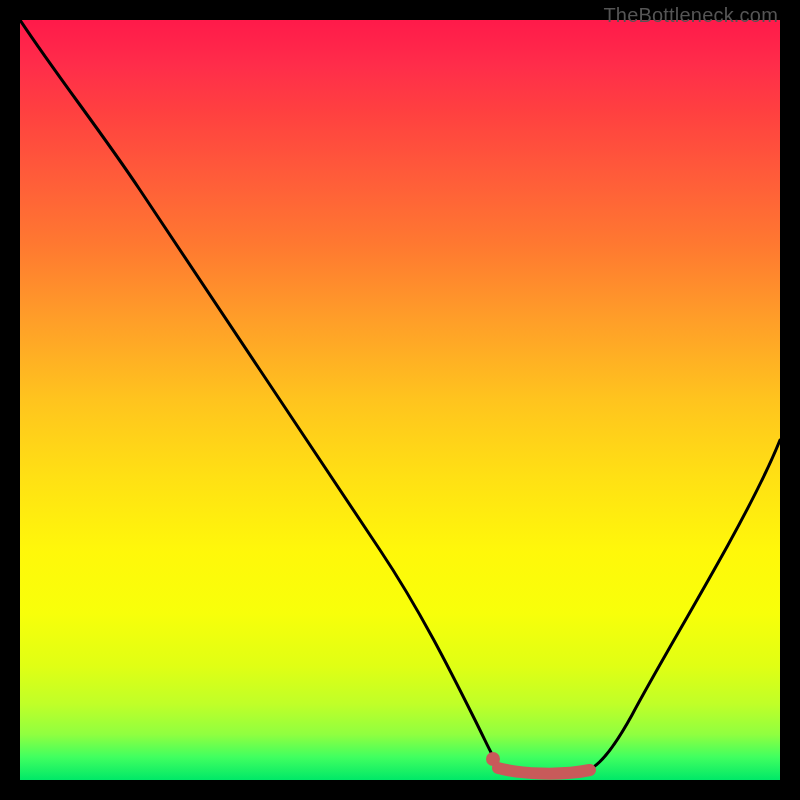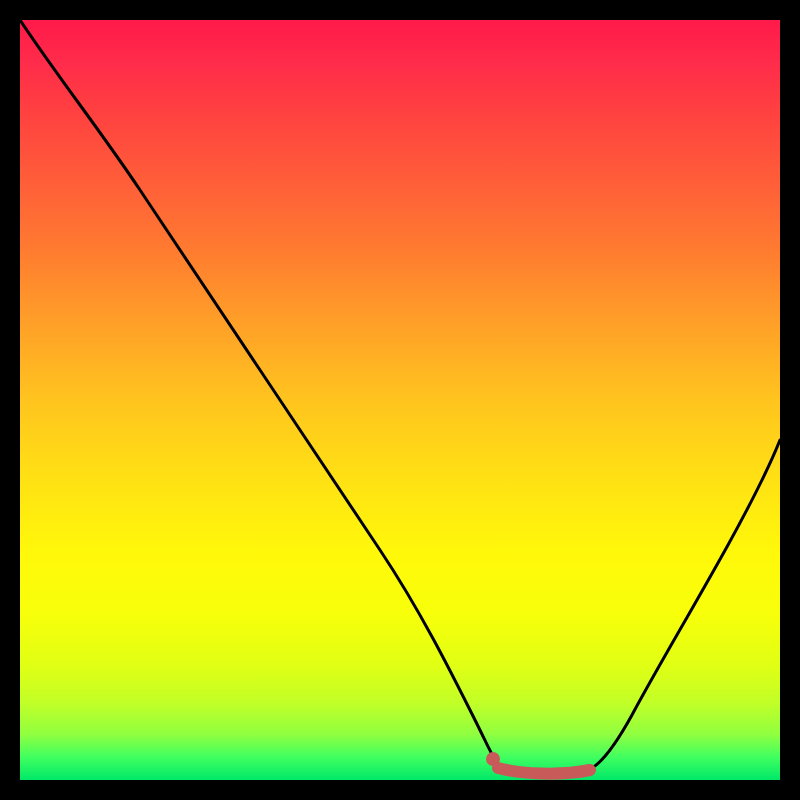--- a/index.html
+++ b/index.html
@@ -55,13 +55,14 @@
          L 480 748
          C 490 752, 510 754, 530 754
          C 548 754, 562 752, 572 748
          C 582 742, 596 724, 612 695
          C 636 650, 672 590, 708 525
          C 730 485, 748 450, 760 420" fill="none" stroke="#000" stroke-width="3" stroke-linecap="round"></path>
     <circle cx="473" cy="739" r="7" fill="#c85a5a"></circle>
     <path d="M 478 748 C 500 754, 540 756, 570 750" fill="none" stroke="#c85a5a" stroke-width="12" stroke-linecap="round"></path>
   </svg>
 
+  <div class="watermark">TheBottleneck.com</div>
 </div>
 
 </body></html>

